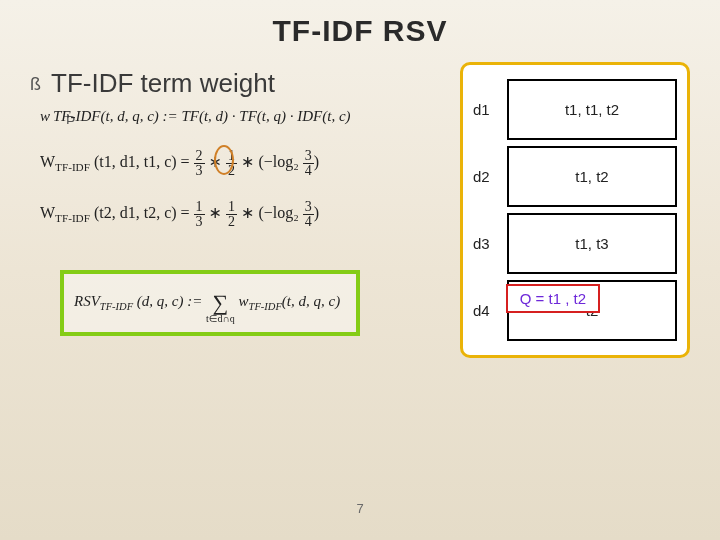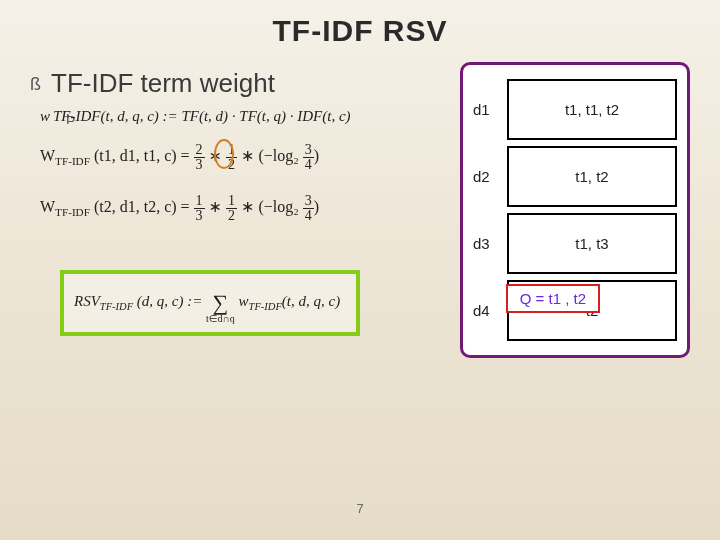--- a/index.html
+++ b/index.html
@@ -55,21 +55,21 @@
     top: 108px;
     width: 360px;
   }
   .formula1 {
     font-family: "Times New Roman", serif;
     font-size: 15px;
     font-style: italic;
     color: #222;
   }
   .formula2-wrap {
-    margin-top: 18px;
+    margin-top: 24px;
     position: relative;
   }
   .formula2 {
     font-family: "Times New Roman", serif;
     font-size: 16px;
     color: #222;
     white-space: nowrap;
   }
   .formula3-wrap {
     margin-top: 22px;
@@ -110,21 +110,21 @@
     font-size: 14px;
   }
   .frac .num { display: block; border-bottom: 1px solid #222; padding: 0 2px; line-height: 1; }
   .frac .den { display: block; padding: 0 2px; line-height: 1; }
   sub { font-size: 0.7em; }
   .docs-panel {
     position: absolute;
     right: 30px;
     top: 62px;
     width: 230px;
-    border: 3px solid #701a75;
+    border: 3px solid #eab308;
     border-radius: 10px;
     background: #fff;
     padding: 8px 10px;
   }
   .doc-row {
     display: flex;
     align-items: center;
     margin: 6px 0;
   }
   .doc-label {

